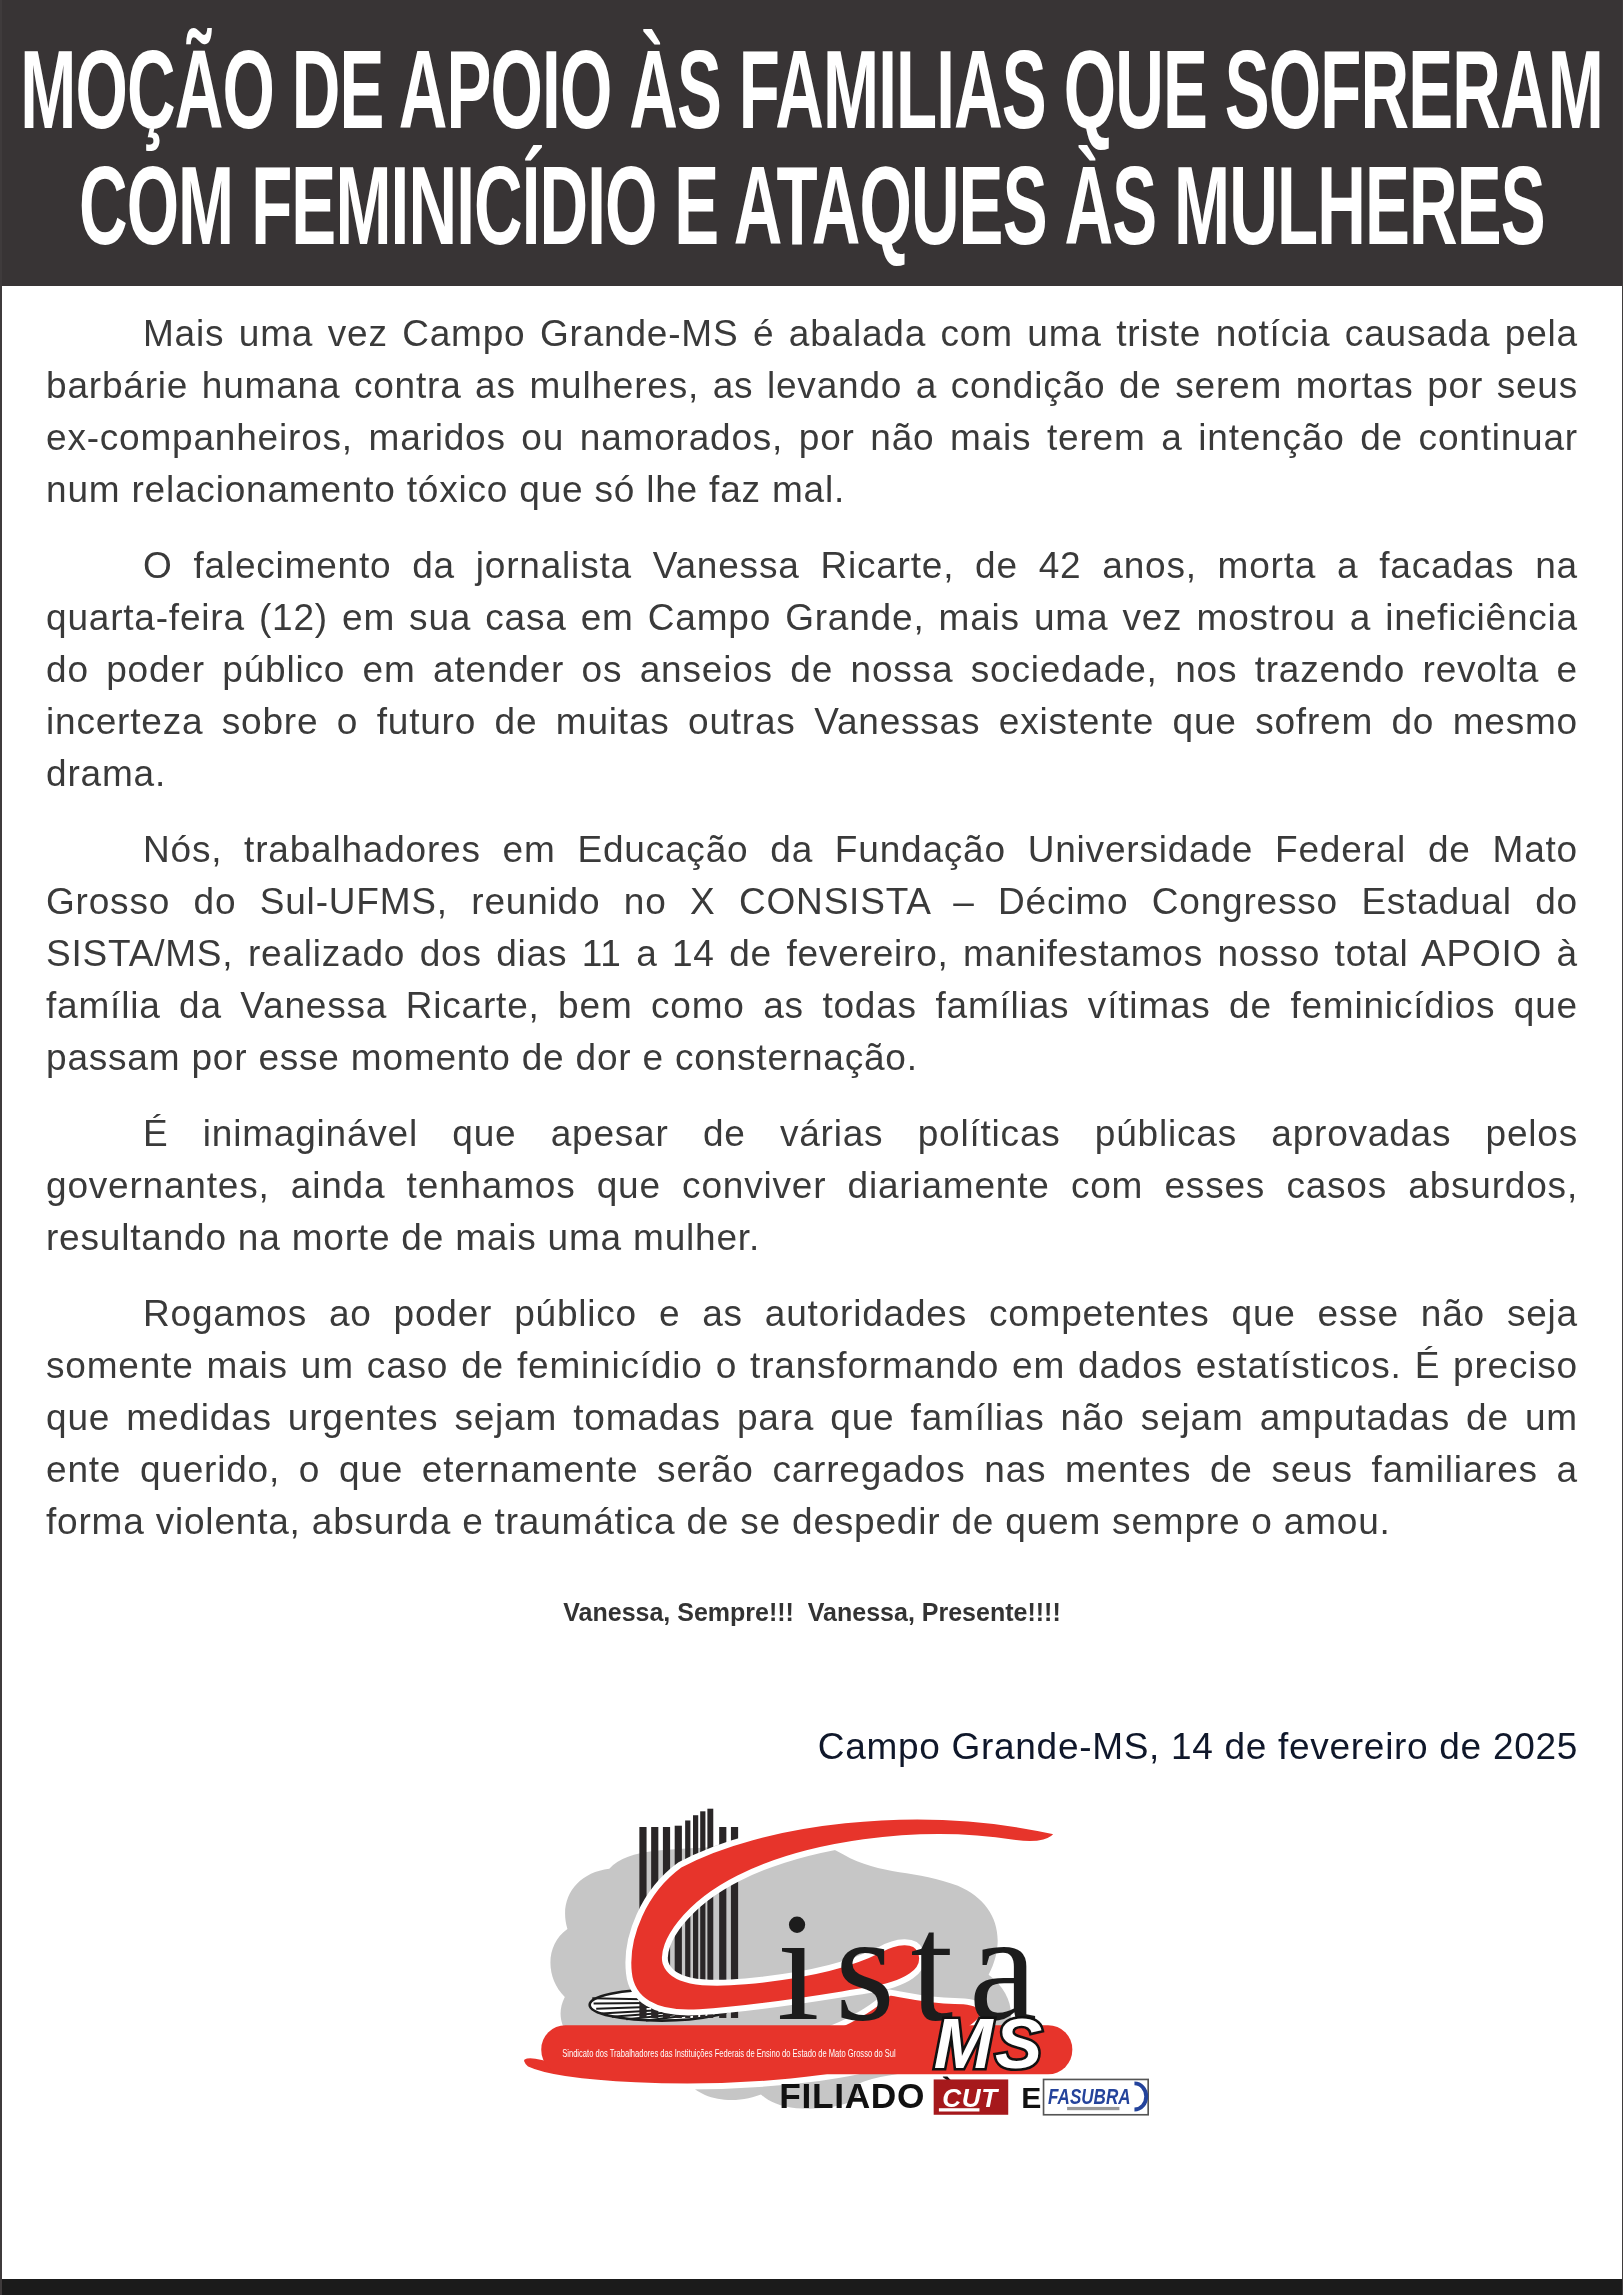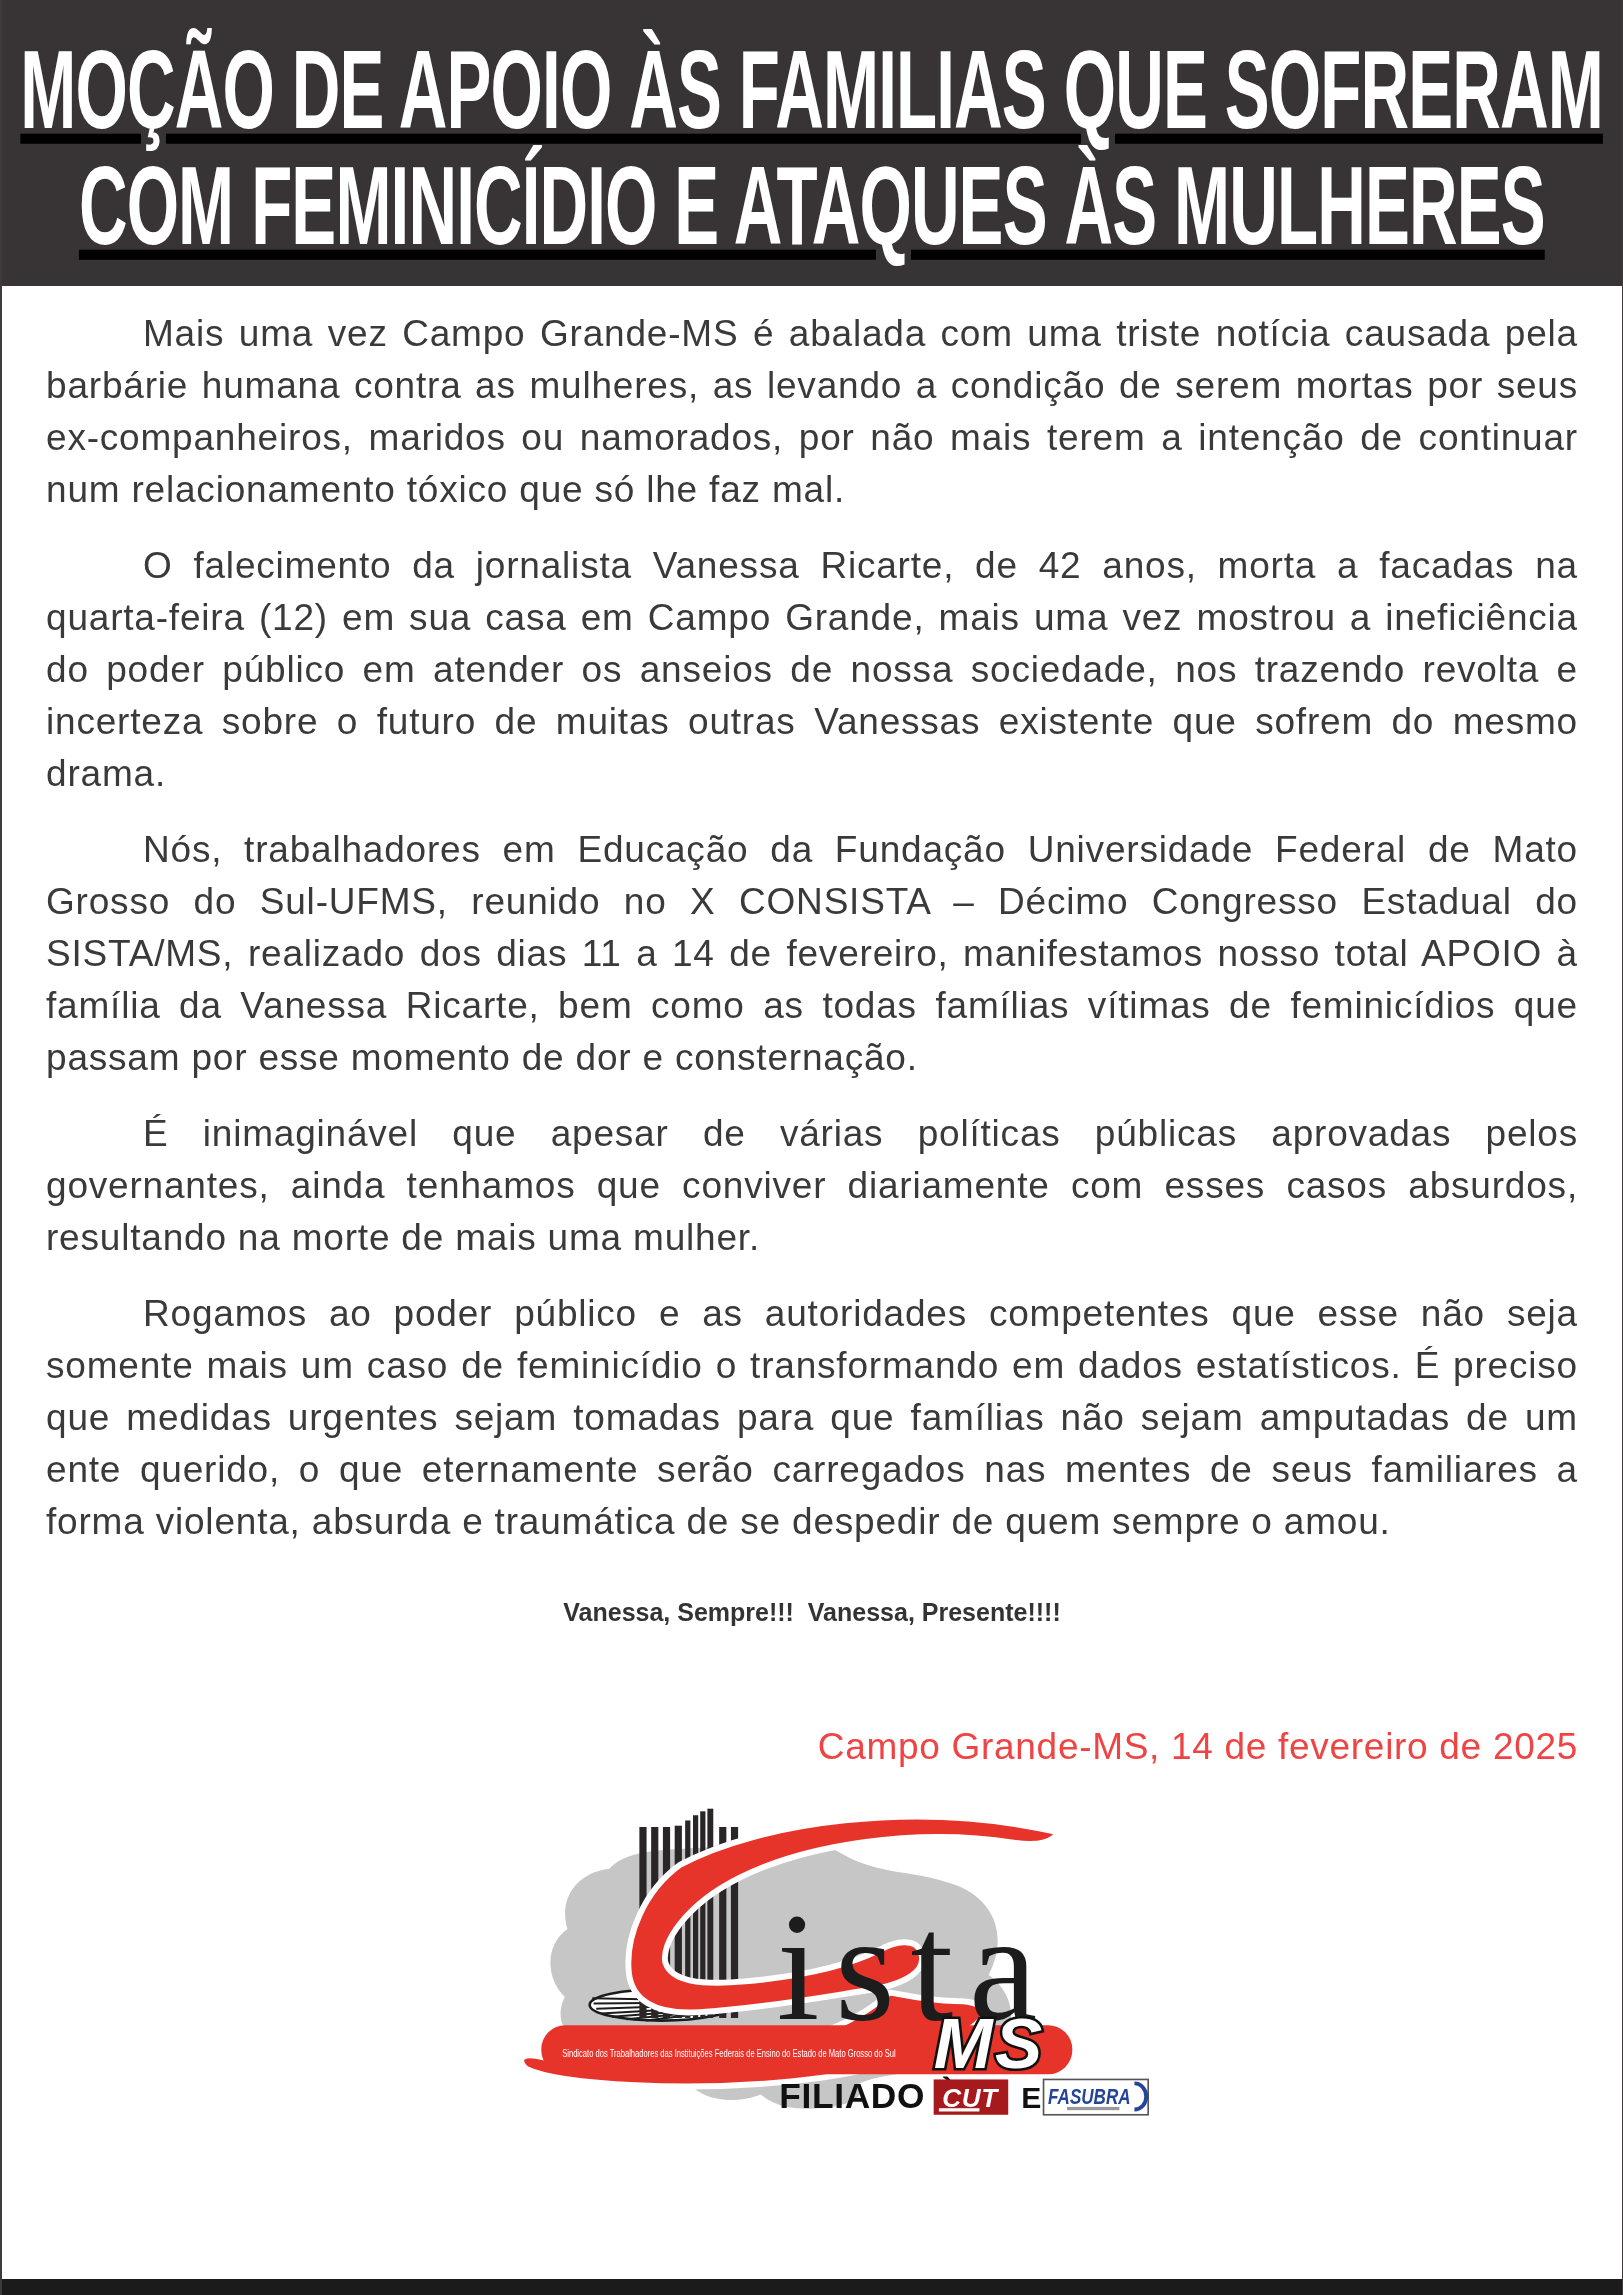--- a/index.html
+++ b/index.html
@@ -11,21 +11,21 @@
     border-left:2.6px solid #3f3b3c;
     border-right:2.6px solid #3f3b3c;
     overflow:hidden;
     font-family:"Liberation Sans", sans-serif;
   }
   
   .masthead{
     width:100%;height:286px;
     background:#383435;
     display:flex;flex-direction:column;justify-content:center;align-items:center;
-    padding-top:9px;box-sizing:border-box;text-decoration:underline;
+    padding-top:9px;box-sizing:border-box;
   }
   .masthead .hline{
     height:116px;display:flex;align-items:center;justify-content:center;
     width:100%;
   }
   .masthead .hline span{
     display:inline-block;white-space:nowrap;
     font-size:99px;font-weight:bold;color:#ffffff;
     letter-spacing:-1.3px;
     transform:scale(0.68,1.12);transform-origin:center;
@@ -44,21 +44,21 @@
   }
   .doc-body p:first-child{margin-top:22px;}
   .emphasis{
     margin-top:50px;
     font-size:25px;font-weight:bold;color:#333333;
     text-align:center;
     white-space:pre-wrap;
   }
   .dateline{
     margin-top:99px;
-    font-size:37px;color:#ef4444;
+    font-size:37px;color:#0f172a;
     text-align:right;
     letter-spacing:0.7px;
   }
   
   .logo-wrap{
     width:654px;height:318px;
     margin:38px auto 0 auto;
     transform:translateX(11.8px);
   }
   

